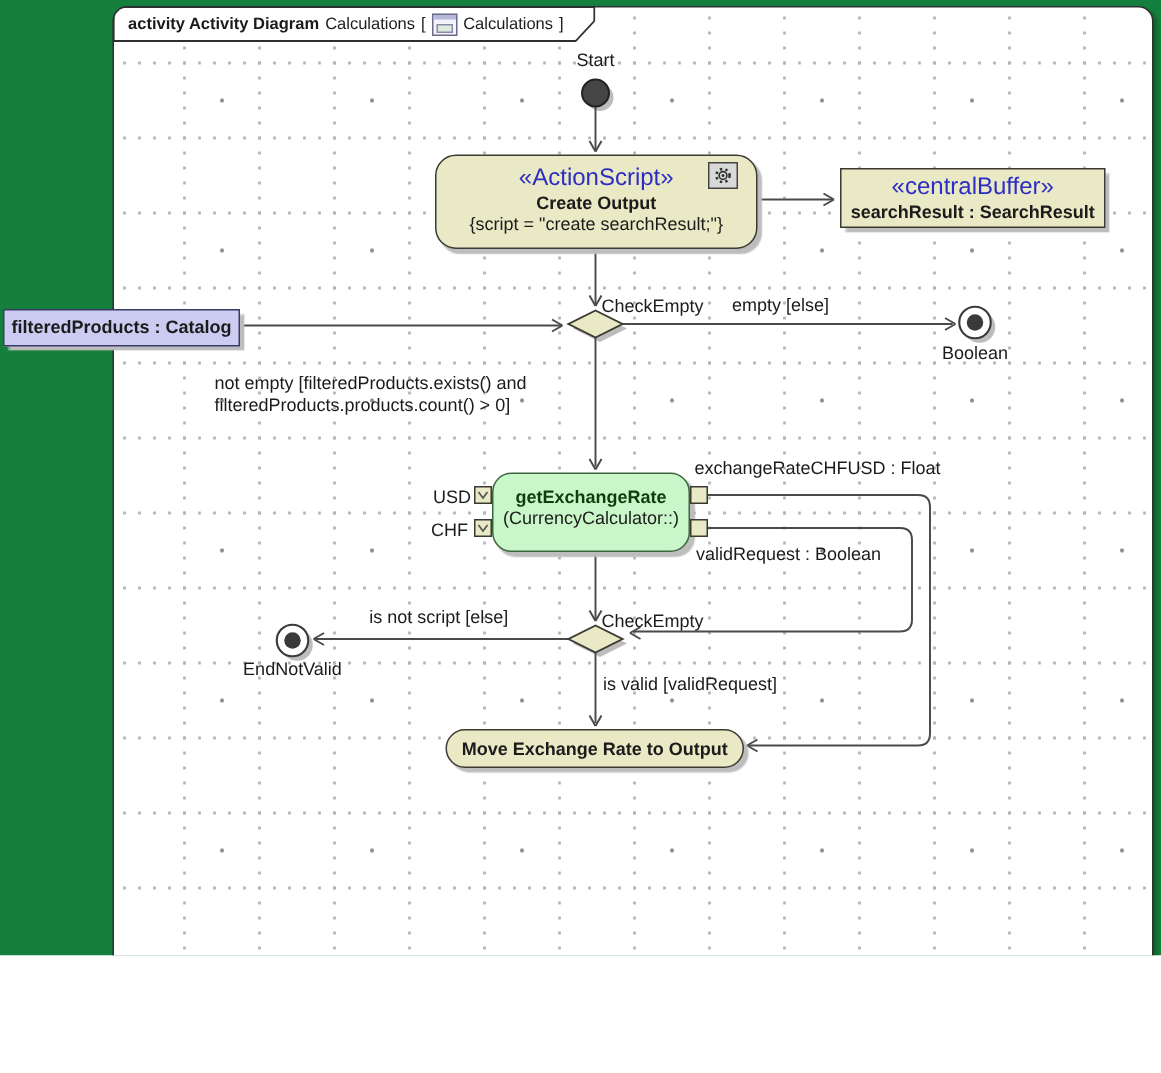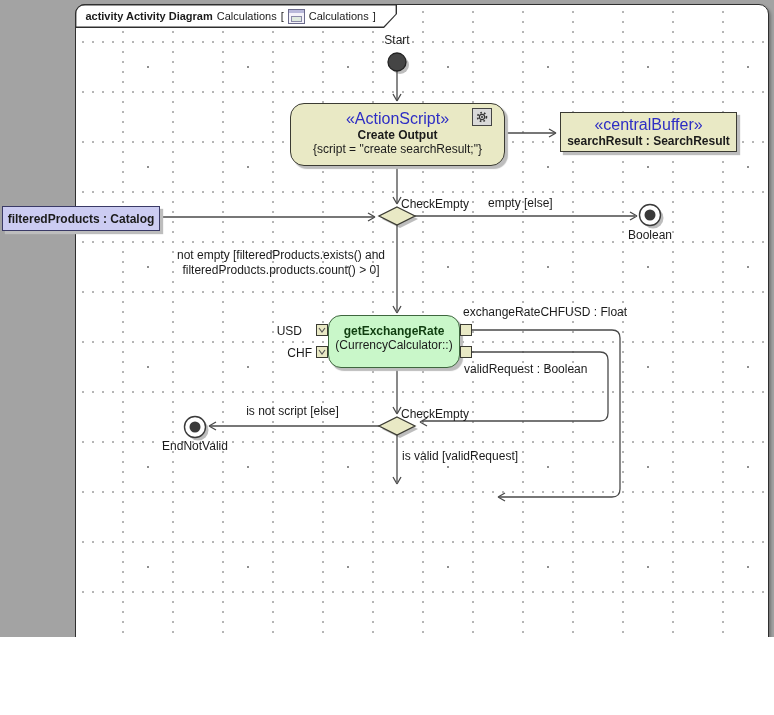--- a/index.html
+++ b/index.html
@@ -1,16 +1,16 @@
 <!DOCTYPE html>
 <html><head>
 <meta charset="utf-8">
 <style>
   html,body{margin:0;padding:0;background:#fff;}
-  #stage{position:relative;width:774px;height:637px;background:#a3a3a3;
+  #stage{position:relative;width:774px;height:637px;background:#15803d;
          font-family:"Liberation Sans",sans-serif;color:#1b1b1b;overflow:hidden;}
 
   
   .frame{position:absolute;left:75px;top:4px;width:692px;height:704px;
     border:1.5px solid #2f2f2f;border-radius:10px;background-color:#fff;
     background-image:
       radial-gradient(circle,#8f8f8f 1.2px,transparent 1.5px),
       radial-gradient(circle,#b5b5b5 .9px,transparent 1.1px),
       radial-gradient(circle,#b5b5b5 .9px,transparent 1.1px);
     background-size:100px 100px,10px 50px,50px 10px;
@@ -152,21 +152,21 @@
   <div class="node" style="left:560px;top:112px;width:177px;height:40px;background:#e9e9c5;
        border:1.4px solid #3b3b33;box-shadow:3px 3px 1px #bdbdbd;">
     <div class="stereo" style="margin-top:3px;">«centralBuffer»</div>
     <div class="nname">searchResult : SearchResult</div>
   </div>
 
   <div class="lbl" style="left:401px;top:197px;">CheckEmpty</div>
   <div class="lbl" style="left:488px;top:196px;">empty [else]</div>
   <div class="lbl" style="left:600px;top:228px;width:100px;text-align:center;">Boolean</div>
 
-  <div class="lbl" style="left:143px;top:248px;width:276px;text-align:center;line-height:15px;">
+  <div class="lbl" style="left:143px;top:248px;width:276px;line-height:15px;">
     <div>not empty [filteredProducts.exists() and</div>
     <div>filteredProducts.products.count() &gt; 0]</div>
   </div>
 
   <div class="node" style="left:328px;top:315px;width:132px;height:53px;background:#c9f7c9;
        border:1.5px solid #3e663e;border-radius:13px;box-shadow:3px 3px 1px #bdbdbd;">
     <div class="nname" style="margin-top:8px;color:#0f3d0f;">getExchangeRate</div>
     <div style="font-size:12px;">(CurrencyCalculator::)</div>
   </div>
 
@@ -176,24 +176,27 @@
       </svg>
   </div>
   <div class="pin" style="left:316px;top:346px;">
     <svg width="8" height="8" viewBox="0 0 8 8">
       <polyline points="1,2 4,6 7,2" fill="none" stroke="#555" stroke-width="1.1"></polyline>
       </svg>
   </div>
   <div class="pin" style="left:460px;top:324px;"></div>
   <div class="pin" style="left:460px;top:346px;"></div>
 
-  <div class="lbl" style="left:252px;top:324px;width:50px;text-align:right;">USD</div>
+  <div class="lbl" style="left:264px;top:324px;width:50px;text-align:right;">USD</div>
   <div class="lbl" style="left:262px;top:346px;width:50px;text-align:right;">CHF</div>
   <div class="lbl" style="left:463px;top:305px;">exchangeRateCHFUSD : Float</div>
   <div class="lbl" style="left:464px;top:362px;">validRequest : Boolean</div>
 
   <div class="lbl" style="left:401px;top:407px;">CheckEmpty</div>
   <div class="lbl" style="left:230px;top:404px;width:125px;text-align:center;">is not script [else]</div>
   <div class="lbl" style="left:145px;top:439px;width:100px;text-align:center;">EndNotValid</div>
   <div class="lbl" style="left:402px;top:449px;">is valid [validRequest]</div>
 
+  <div class="node action" style="left:297px;top:486px;width:199px;height:26px;border-radius:13px;line-height:23px;">
+    <span class="nname">Move Exchange Rate to Output</span>
+  </div>
 
 </div>
 
 </body></html>

